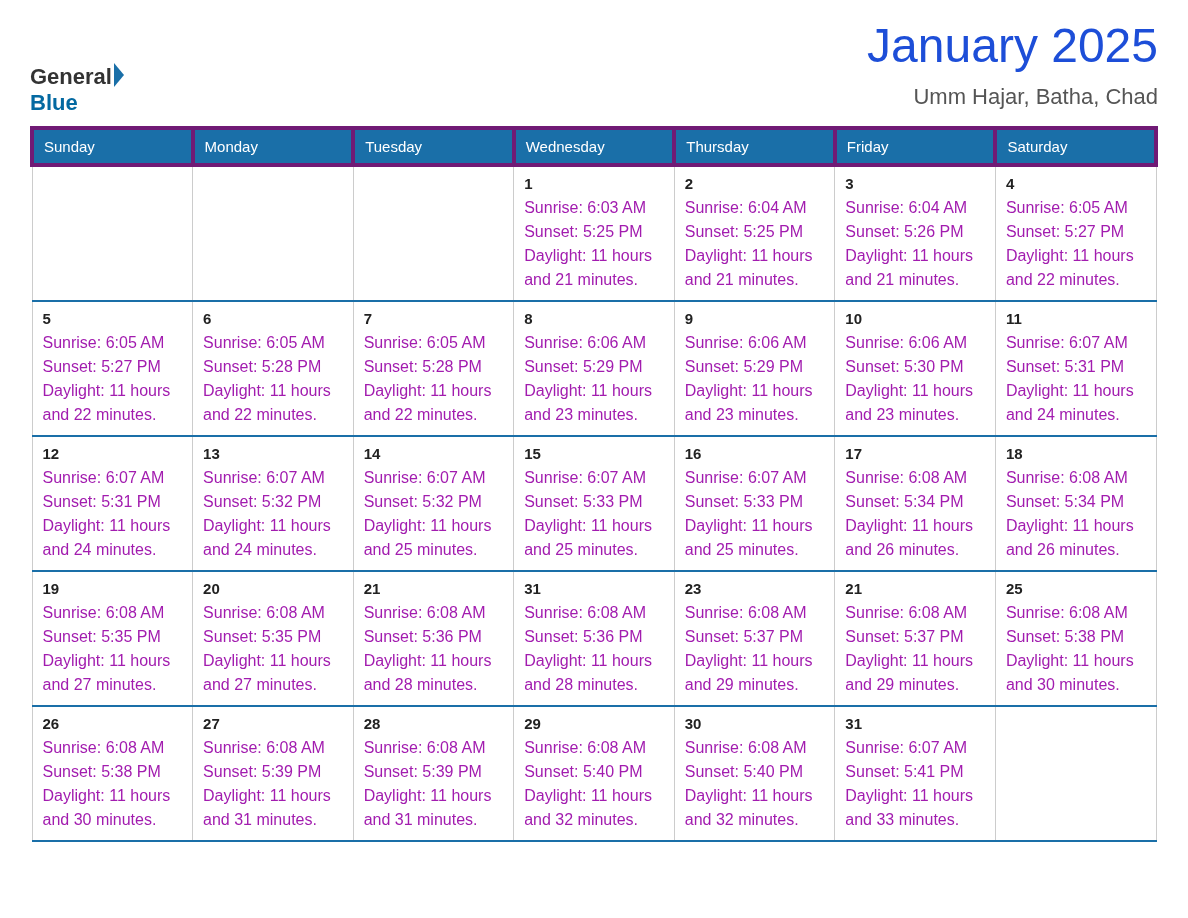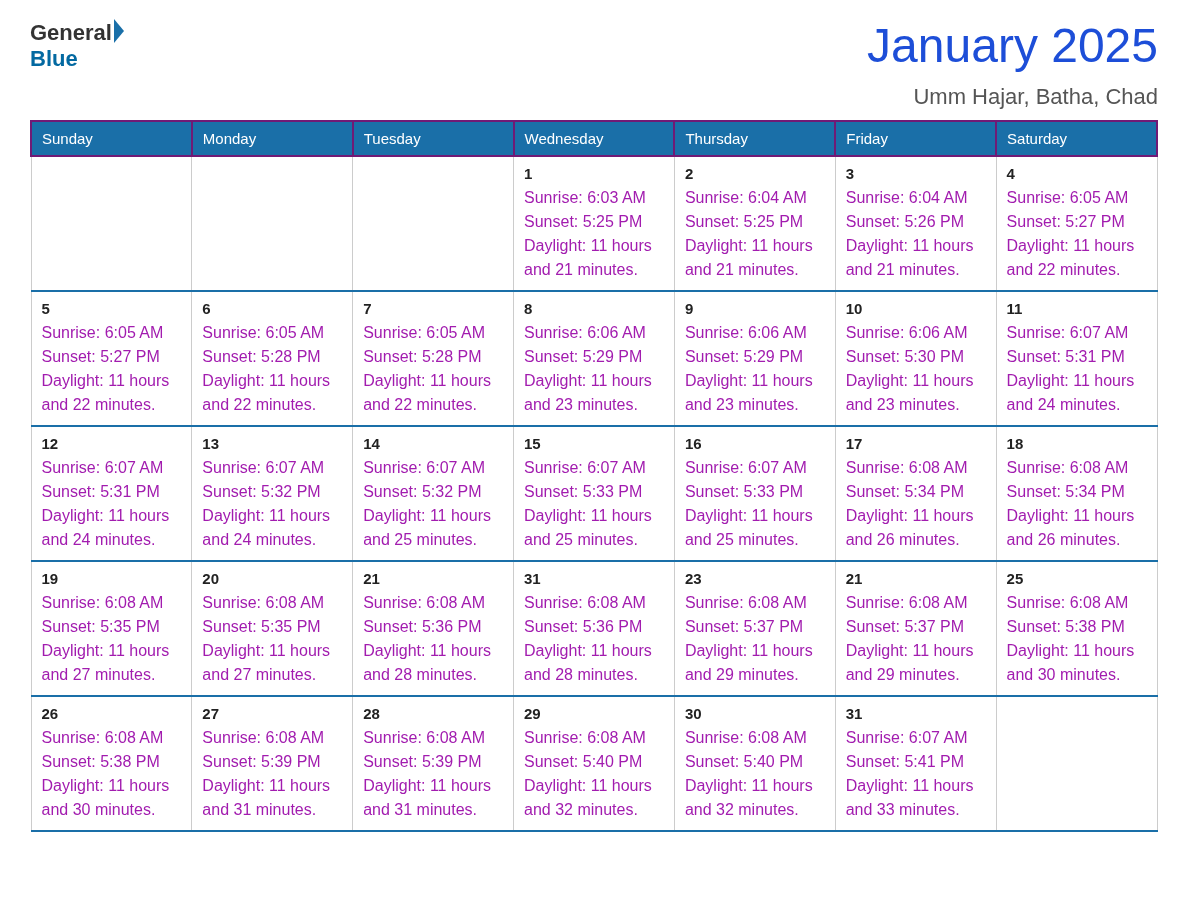--- a/index.html
+++ b/index.html
@@ -56,21 +56,21 @@
     }
     thead tr {
       background-color: #1a6fa8;
     }
     thead th {
       color: #fff;
       font-size: 15px;
       font-weight: normal;
       padding: 8px 10px;
       text-align: left;
-      border: 2px solid #701a75;
+      border: 4px solid #701a75;
     }
     tbody td {
       vertical-align: top;
       padding: 8px 10px;
       border: 1px solid #ccc;
       font-size: 12.5px;
       color: #333;
       width: 14.28%;
       min-height: 100px;
       height: 120px;
@@ -94,20 +94,21 @@
       background: #fff;
     }
     .logo-wrapper {
       display: flex;
       flex-direction: column;
       align-items: flex-start;
     }
     .logo-line1 {
       display: flex;
       align-items: center;
+      margin-top: 44px;
     }
   </style>
 </head>
 <body>
 
 <div class="header">
   <div class="logo-wrapper">
     <div class="logo-line1">
       <span class="logo-text-general">General</span>
       <div class="logo-arrow"></div>

